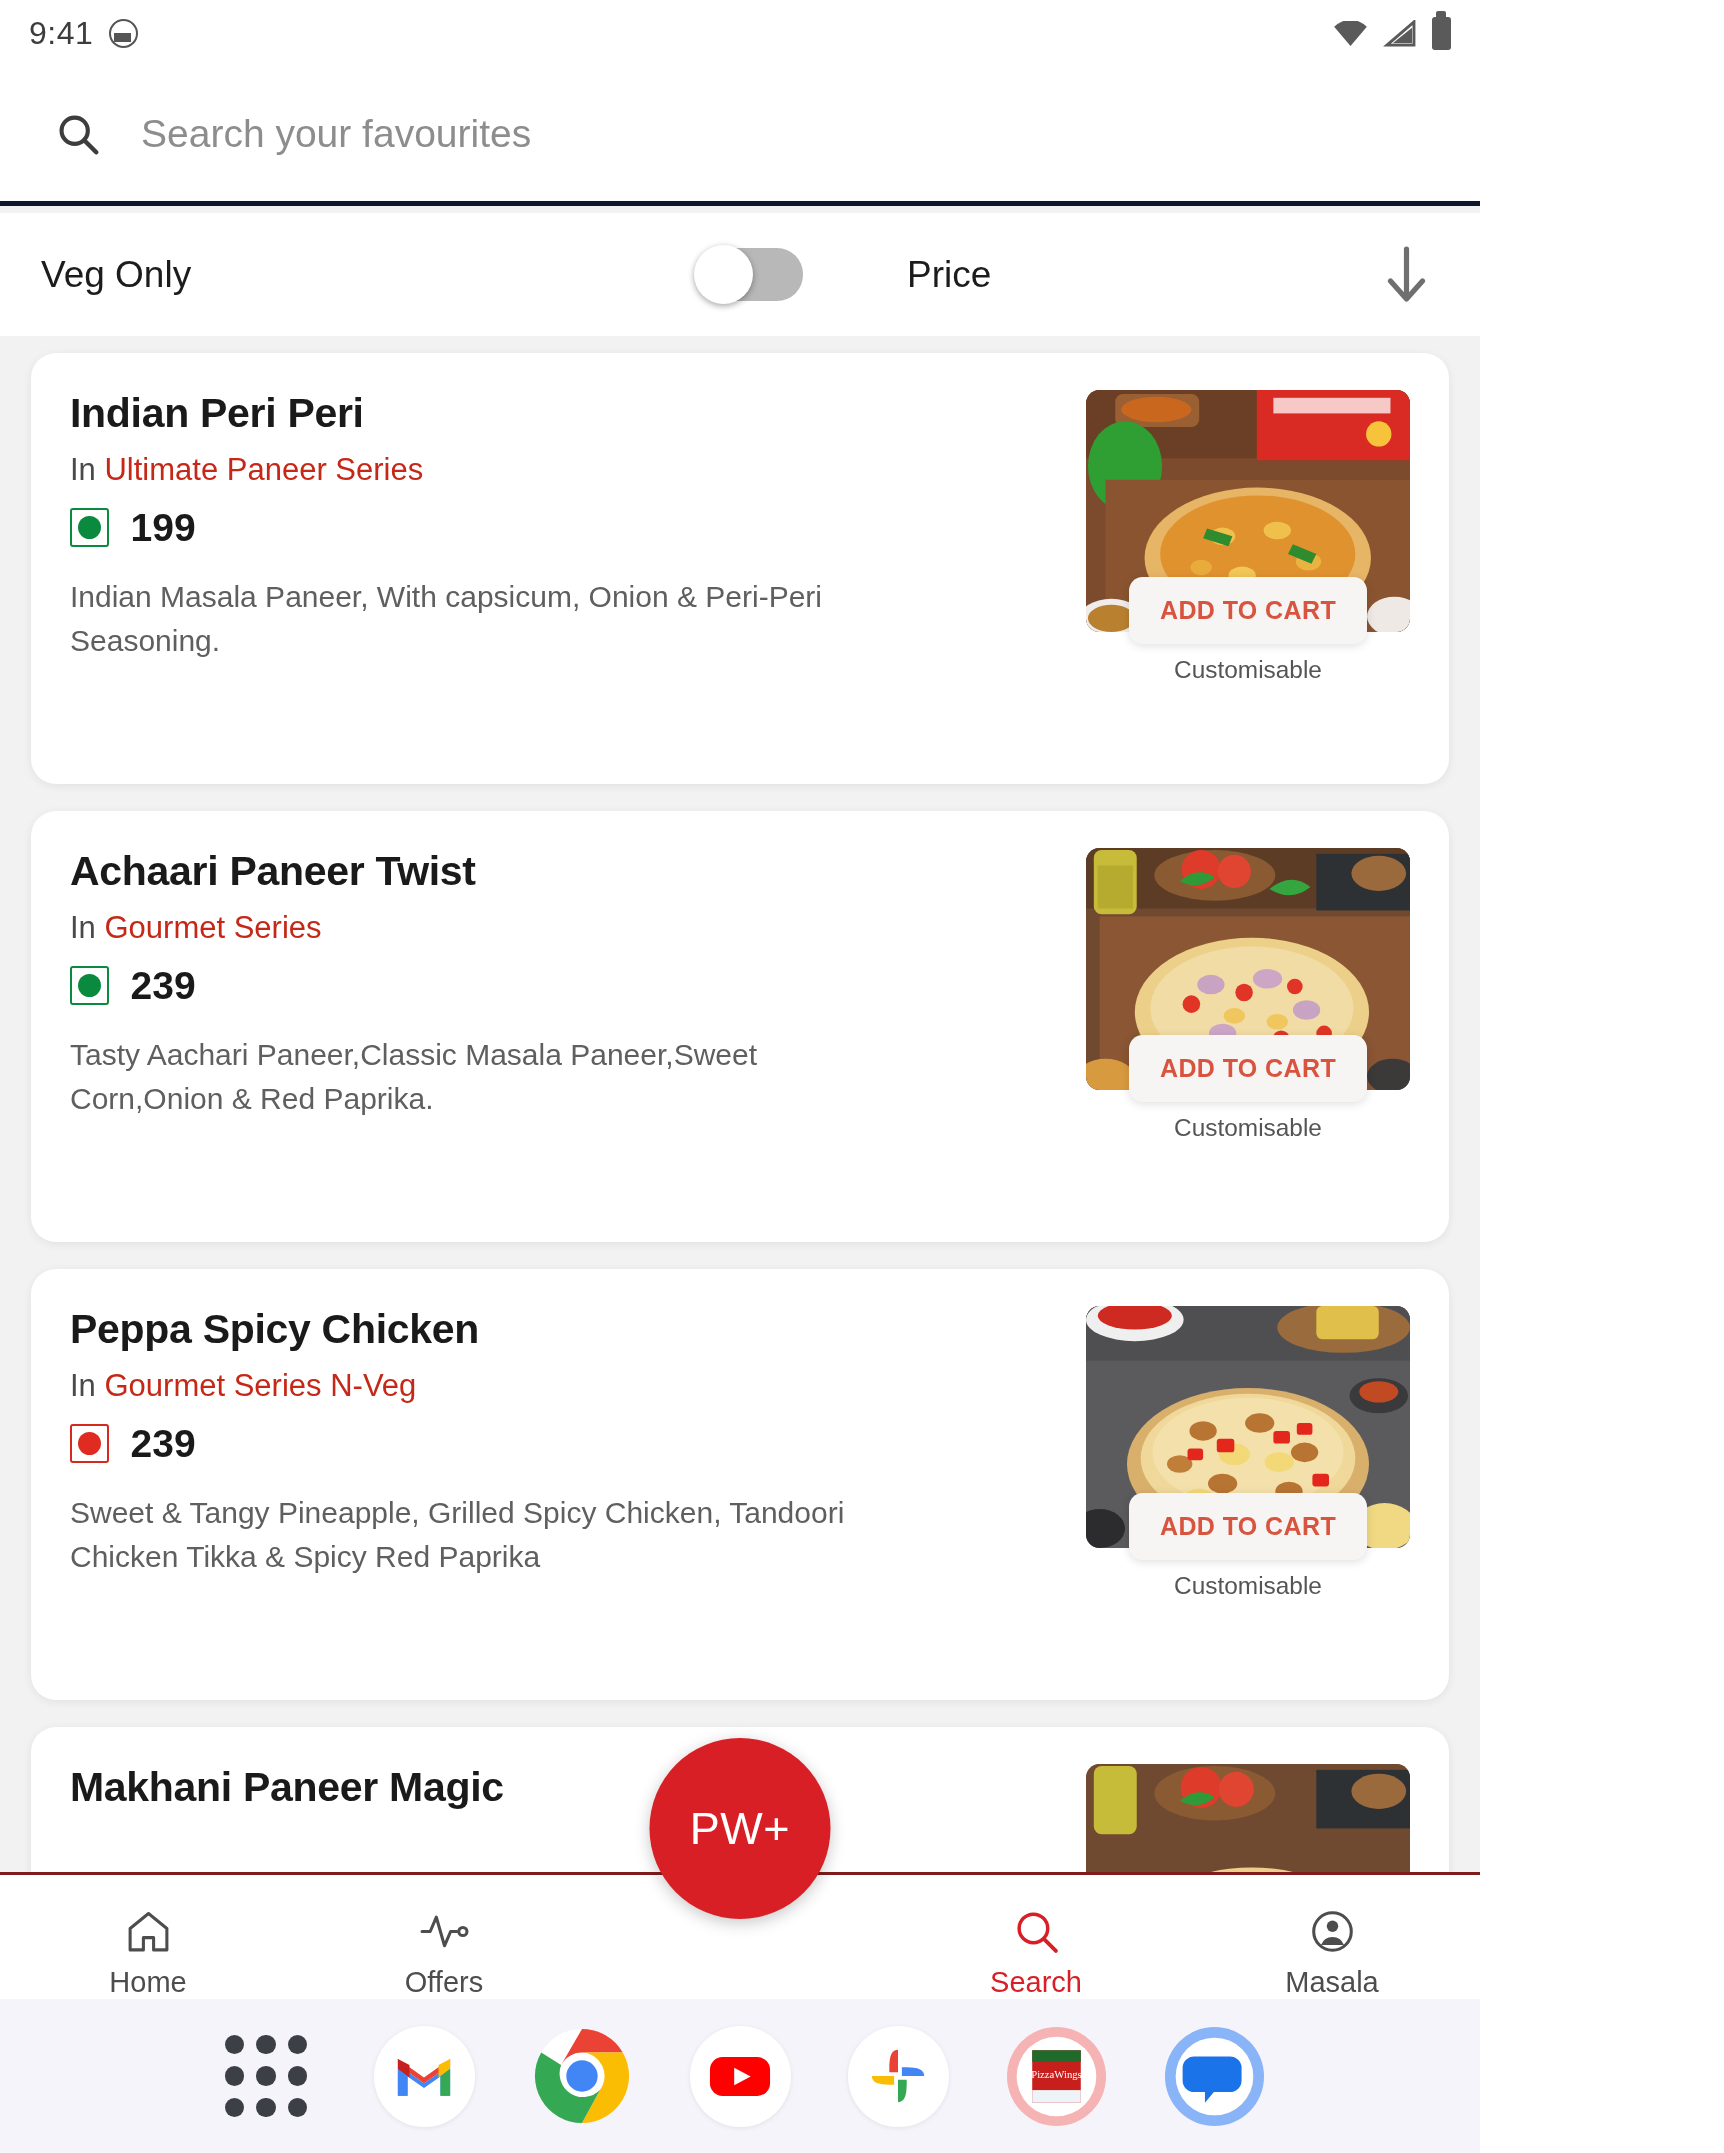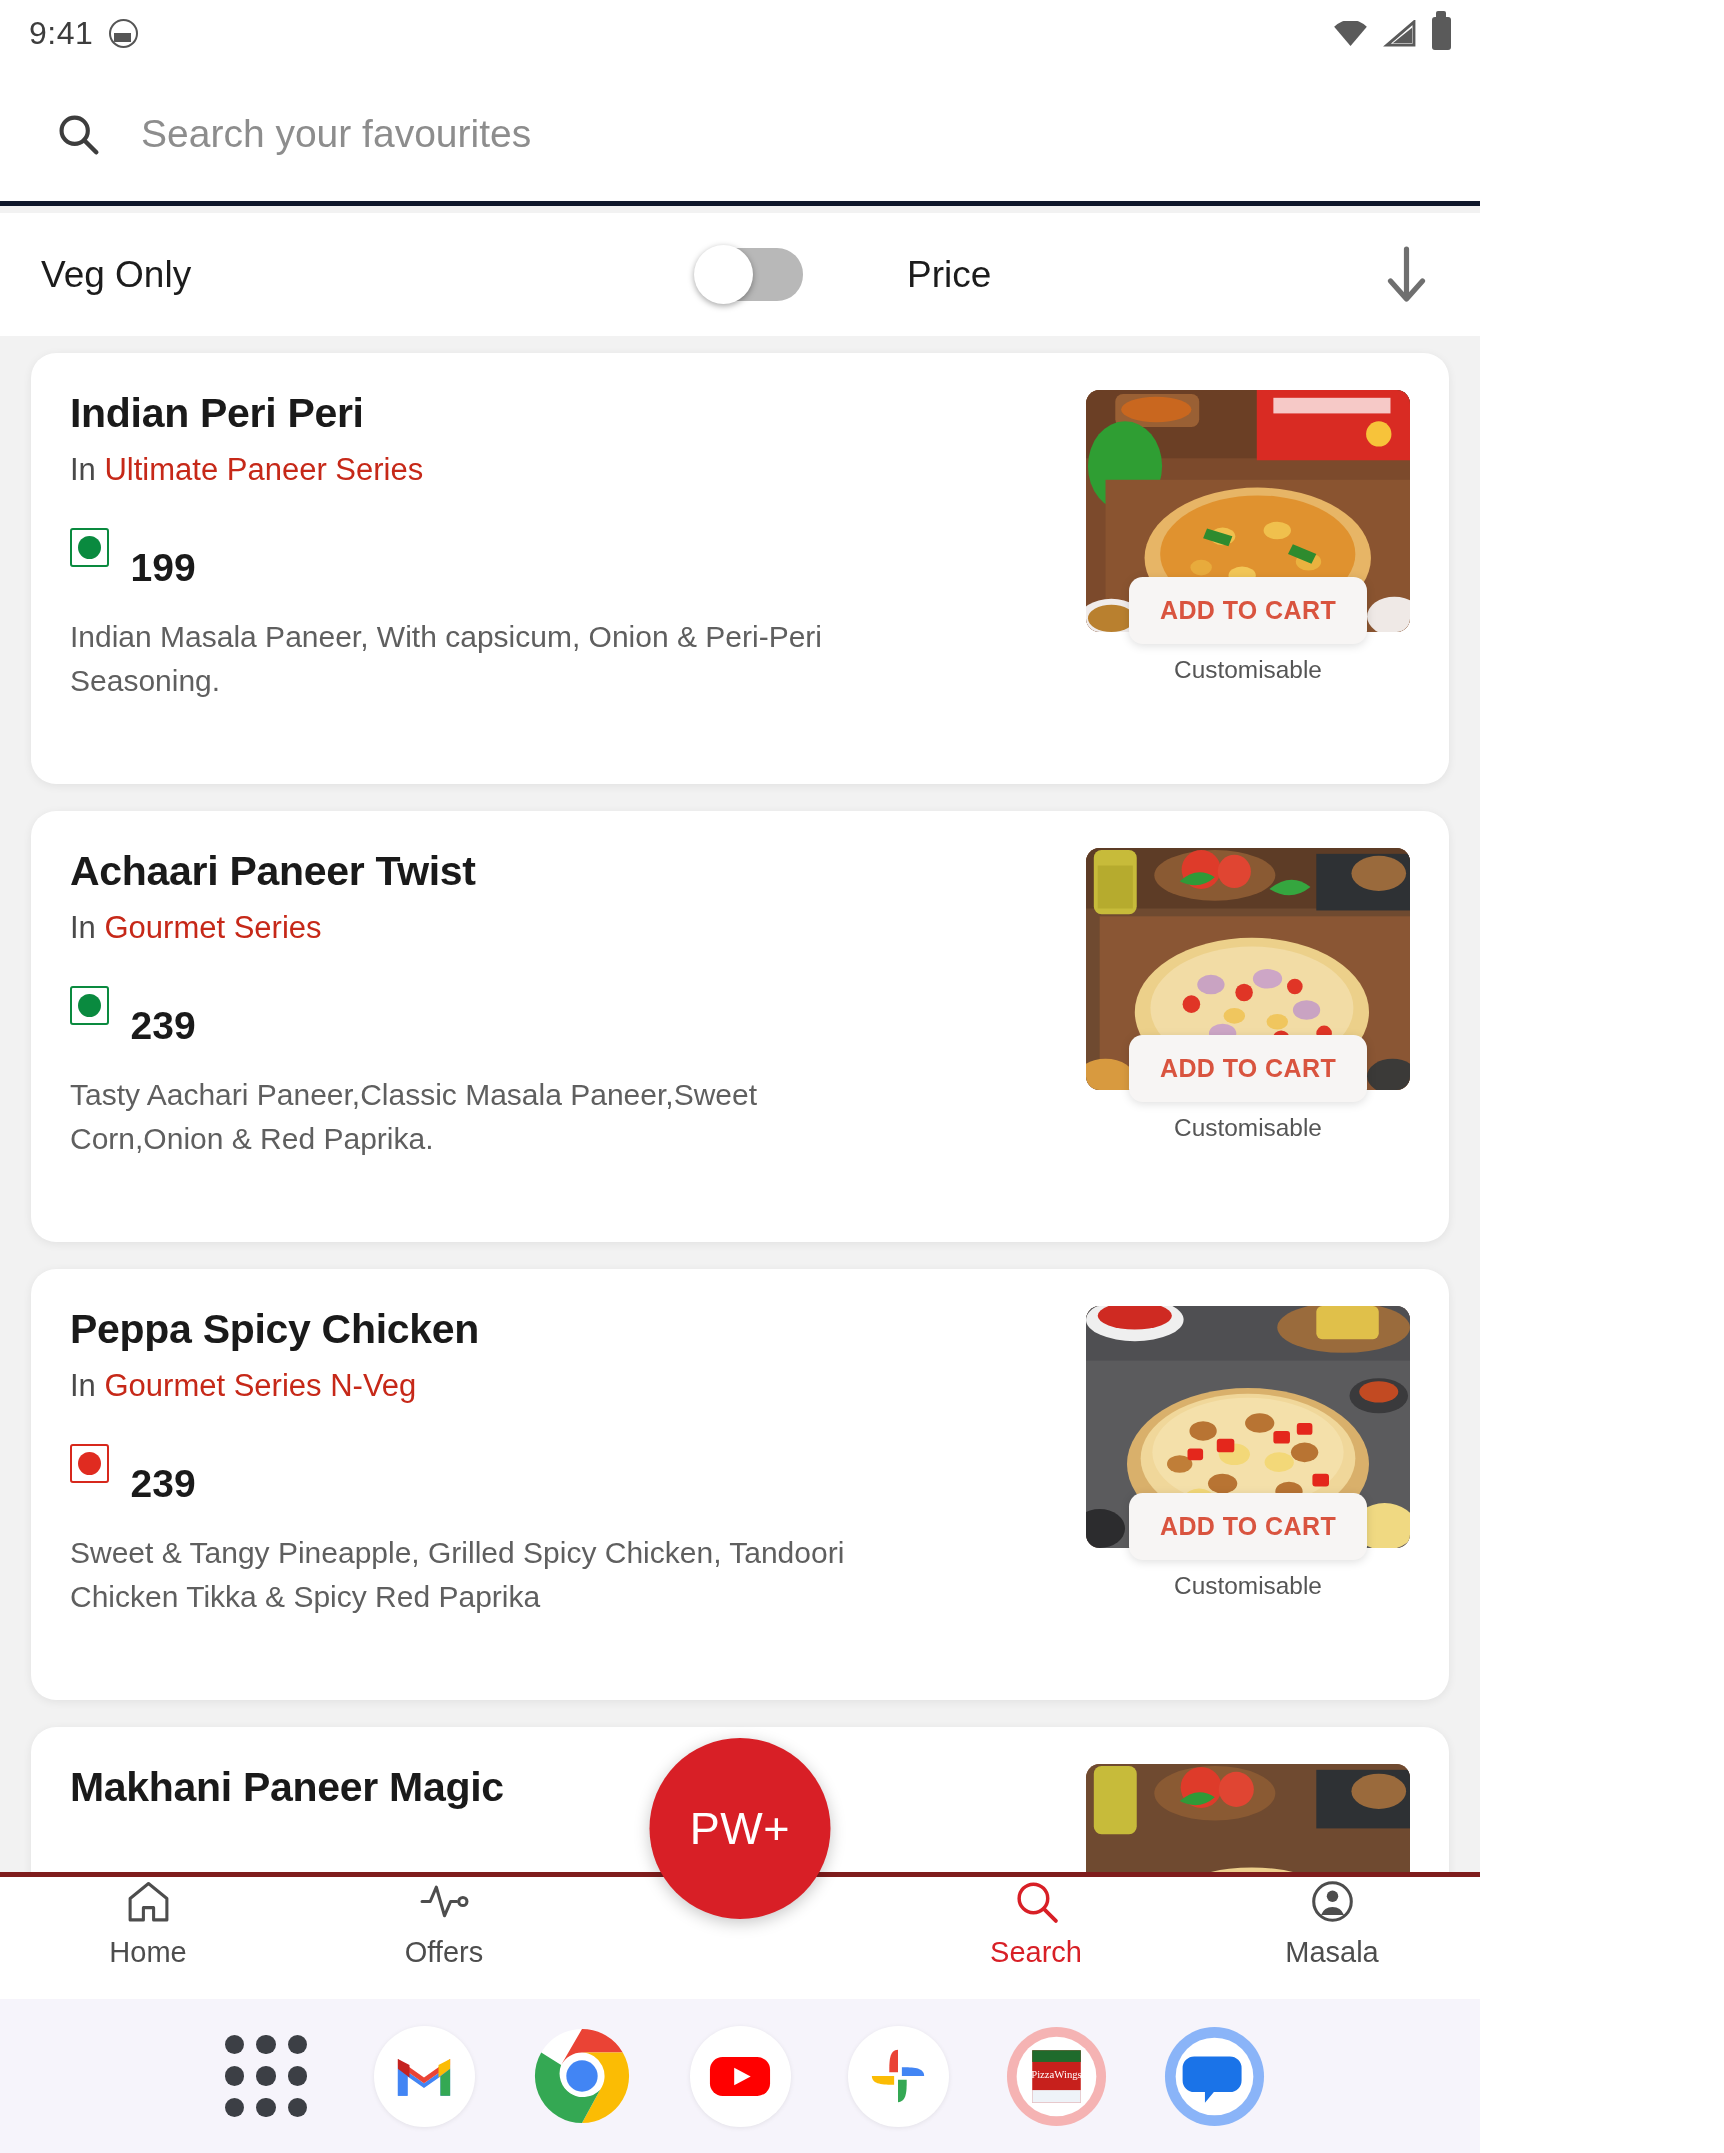--- a/index.html
+++ b/index.html
@@ -90,21 +90,21 @@
   .item-series { font-size: 31px; color: #4a4a4a; margin-bottom: 17.6px; }
   .item-series .series-link { color: #c62818; }
   .price-row { display: flex; align-items: center; gap: 21.5px; margin-bottom: 25px; }
   .veg-mark {
     width: 39px; height: 39px; border: 2.9px solid #0a8a3f;
     display: flex; align-items: center; justify-content: center; border-radius: 2.9px;
   }
   .veg-mark .dot { width: 23.4px; height: 23.4px; border-radius: 50%; background: #0a8a3f; }
   .veg-mark.nonveg { border-color: #d7281c; }
   .veg-mark.nonveg .dot { background: #e02b20; }
-  .item-price { font-size: 39px; font-weight: 700; color: #1a1a1a; margin-top: 40px; }
+  .item-price { font-size: 39px; font-weight: 700; color: #1a1a1a; }
   .item-desc { font-size: 30px; line-height: 1.48; color: #5f5f5f; max-width: 819px; }
 
   
   .card-media { position: relative; width: 324px; flex: 0 0 324px; }
   .food-img {
     width: 324px; height: 242px; border-radius: 13.7px; overflow: hidden;
     position: relative; background: #8b5a3c;
   }
   .food-img svg { display: block; width: 100%; height: 100%; }
   .cta-wrap {
@@ -116,22 +116,22 @@
     padding: 19px 0; width: 238px;
     box-shadow: 0 2px 9.8px rgba(0,0,0,.13);
     color: #d9543f; font-size: 25px; font-weight: 700; letter-spacing: 0.4px;
     font-family: "Liberation Sans", sans-serif; cursor: pointer;
   }
   .customisable { margin-top: 12px; font-size: 24.4px; color: #555; }
 
   
   .bottomnav {
     position: absolute; left: 0; right: 0; bottom: 154px; height: 127px;
-    background: #ffffff; display: flex; align-items: flex-start;
-    border-top: 5px solid #7f1d1d; z-index: 20;
+    background: #ffffff; display: flex; align-items: flex-end;
+    border-top: 3px solid #7f1d1d; z-index: 20;
   }
   .nav-item {
     flex: 1; display: flex; flex-direction: column; align-items: center;
     gap: 9.8px; cursor: pointer;
   }
   .nav-item .nav-label { font-size: 29px; color: #4d4d4d; }
   .nav-item.active .nav-label { color: #d81f26; }
   .nav-spacer { flex: 1; }
   .fab {
     position: absolute; left: 50%; transform: translateX(-50%);

